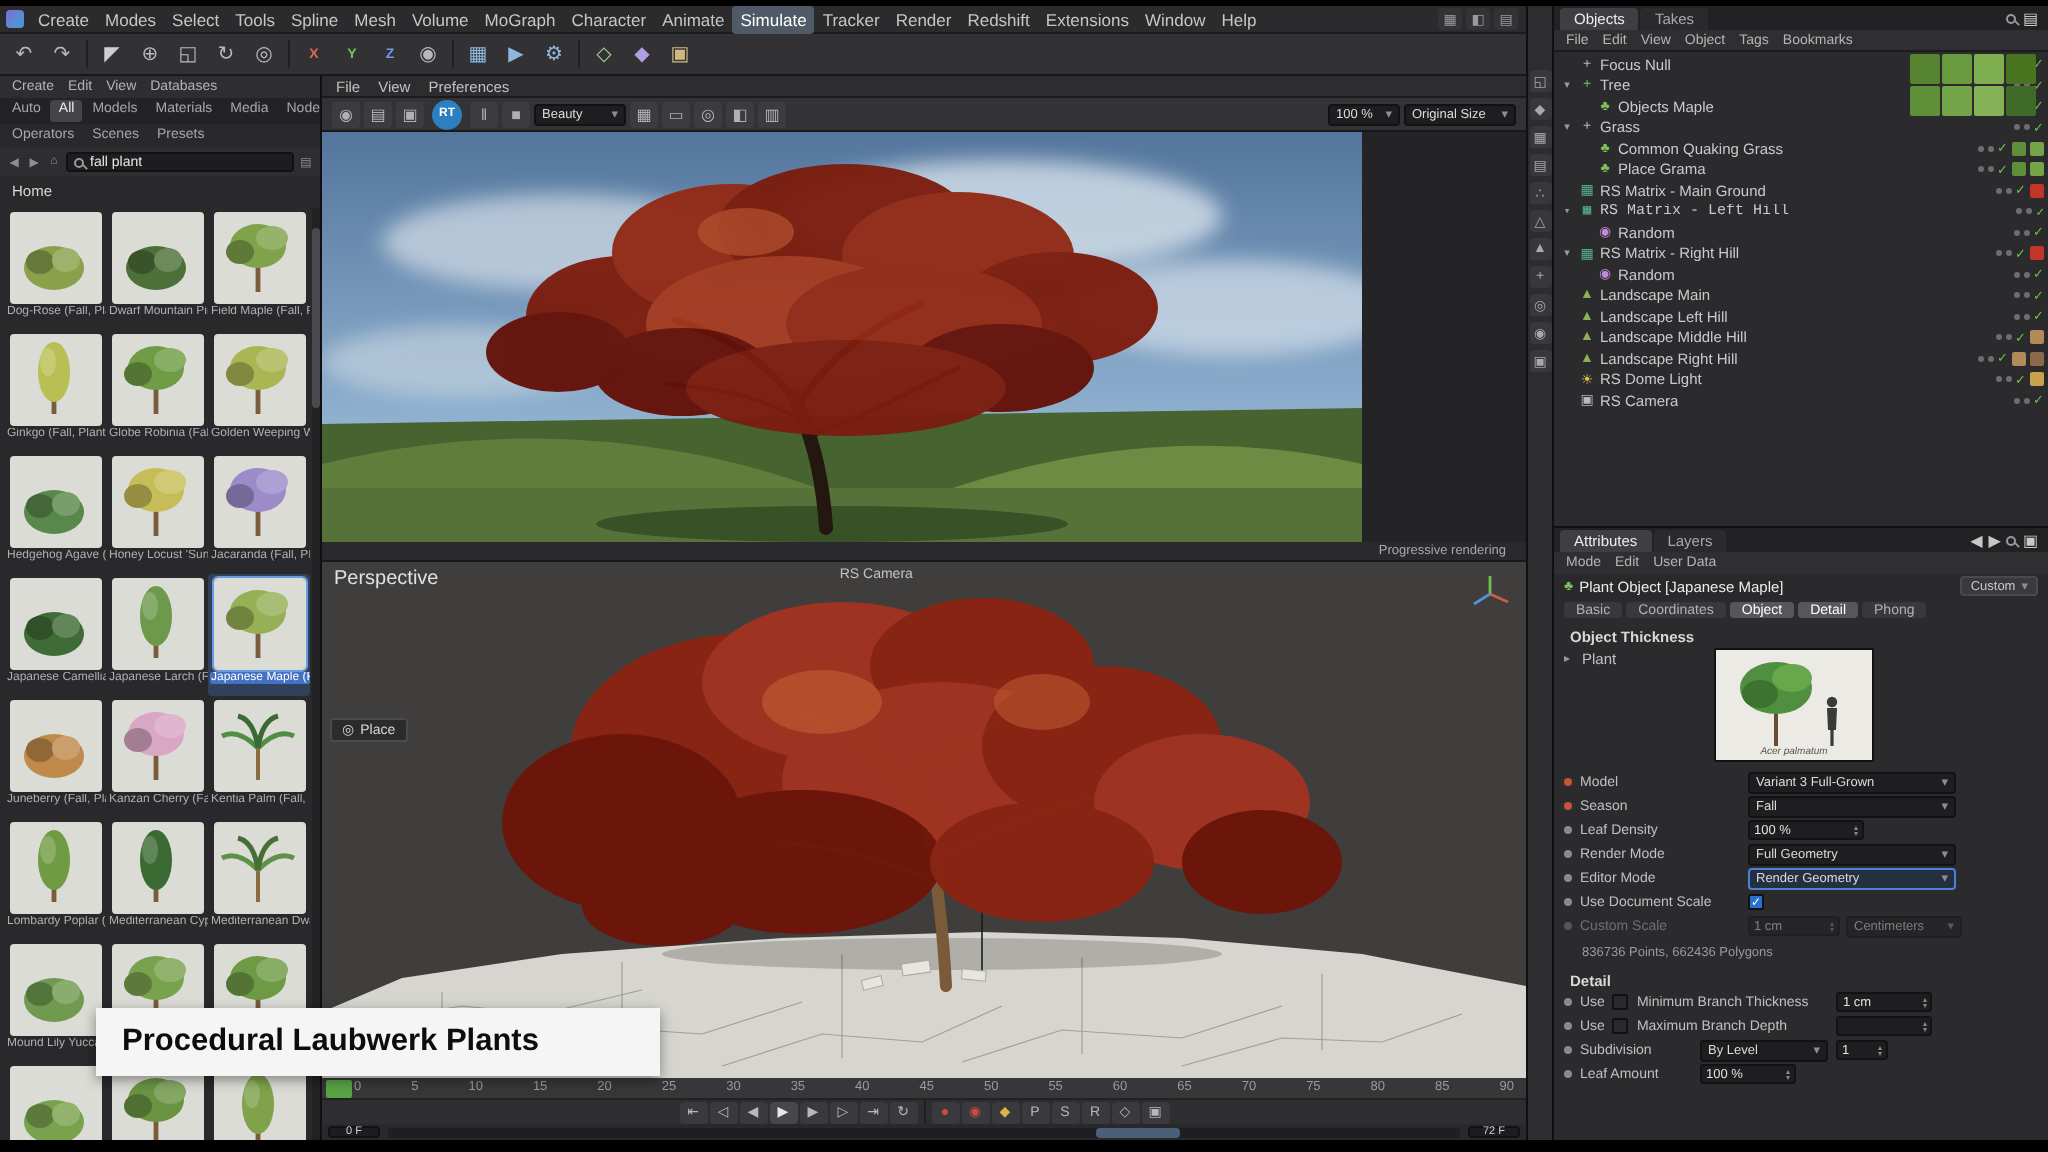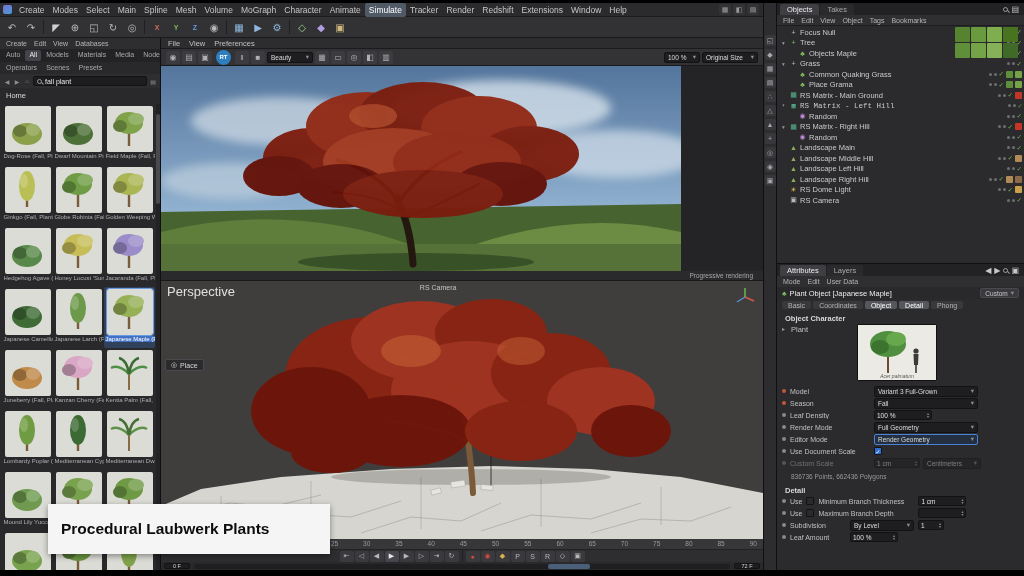--- a/index.html
+++ b/index.html
@@ -52,21 +52,21 @@
   .rv-toolbar{left:161px;top:49px;width:602px;height:17px;background:#333336;display:flex;align-items:center;gap:2px;padding:0 5px;border-bottom:1px solid #19191b}
   .rv-btn{width:14px;height:13px;display:flex;align-items:center;justify-content:center;font-size:8px;color:#b0b0b2;background:#3c3c40;border-radius:2px}
   .rt-pill{width:15px;height:15px;border-radius:50%;background:#2d7fc0;color:#fff;font-size:6px;font-weight:bold;display:flex;align-items:center;justify-content:center;margin:0 2px}
   .drop{display:inline-flex;align-items:center;justify-content:space-between;gap:3px;background:#1e1e20;border:1px solid #121214;border-radius:2px;height:11px;font-size:6.5px;color:#dcdcdc;padding:0 3px;min-width:46px}
   .drop.hl{border-color:#4a82d8;background:#24303f}
   .rv-canvas{left:161px;top:66px;width:602px;height:205px;background:#242426;overflow:hidden}
   .rv-img{position:absolute;left:0;top:0;width:520px;height:205px}
   .rv-status{left:161px;top:271px;width:602px;height:10px;background:#2a2a2c;display:flex;align-items:center;justify-content:flex-end;padding-right:10px;font-size:6.5px;color:#a8a8aa;border-bottom:1px solid #19191b}
   
   .viewport{left:161px;top:281px;width:602px;height:258px;background:#3f3e3d;overflow:hidden}
-  .vp-label{position:absolute;left:6px;top:3px;font-size:13px;color:#e0e0e0;z-index:3}
+  .vp-label{position:absolute;left:6px;top:3px;font-size:10px;color:#e0e0e0;z-index:3}
   .vp-cam{position:absolute;left:43%;top:3px;font-size:7px;color:#c4c4c6;z-index:3}
   .vp-tool{position:absolute;left:4px;top:78px;background:#2b2b2d;border:1px solid #4a4a4e;border-radius:2px;padding:1px 5px;font-size:7px;color:#d8d8d8;z-index:3;display:flex;gap:3px;align-items:center}
   .gizmo{position:absolute;right:6px;top:4px;z-index:3}
   
   .ruler{left:161px;top:539px;width:602px;height:11px;background:#37373a;border-bottom:1px solid #222;overflow:hidden}
   .ticks{display:flex;justify-content:space-between;padding:1px 6px 0 16px;font-size:6.5px;color:#9a9a9c}
   .playhead{position:absolute;left:2px;top:1px;width:13px;height:9px;background:#5aa345;border-radius:1px}
   .transport{left:161px;top:550px;width:602px;height:12px;background:#2e2e31;display:flex;align-items:center;justify-content:center;gap:1px}
   .tpbtn{width:14px;height:11px;display:flex;align-items:center;justify-content:center;font-size:7px;color:#b8b8ba;background:#3a3a3e;border-radius:2px}
   .tpbtn.accent{background:#46464c;color:#e8e8e8}
@@ -116,34 +116,34 @@
   .at-lb{width:80px;font-size:7px;color:#c0c0c2;white-space:nowrap;overflow:hidden;flex:none}
   .num{display:inline-flex;justify-content:space-between;align-items:center;background:#1e1e20;border:1px solid #121214;border-radius:2px;height:10px;font-size:6.5px;color:#e0e0e0;padding:0 2px;width:58px}
   .sp{display:flex;flex-direction:column;font-size:4px;line-height:3.2px;color:#888}
   .cb{width:8px;height:8px;border:1px solid #121214;background:#2a2a2c;border-radius:1px;font-size:6px;color:#fff;display:flex;align-items:center;justify-content:center}
   .cb.on{background:#2a6fd0}
   .info{font-size:6.5px;color:#9a9a9c;padding:4px 0 0 14px;height:14px}
   .inline{display:inline-flex;gap:3px;align-items:center}
   .u-lb{font-size:7px;color:#c0c0c2;white-space:nowrap;width:96px;overflow:hidden;flex:none}
   
   .capsules{left:42px;top:458px;width:112px;height:35px;background:linear-gradient(100deg,#2bb3a2,#0c8175);display:flex;align-items:center;justify-content:center;color:#fff;font-weight:bold;font-size:15px;z-index:50;box-shadow:0 2px 6px rgba(0,0,0,.4)}
-  .lwtitle{left:48px;top:504px;width:282px;height:50px;background:#f5f5f5;display:flex;align-items:center;padding-left:13px;color:#0d0d0d;font-weight:bold;font-size:15.5px;z-index:50;box-shadow:0 2px 6px rgba(0,0,0,.4);white-space:nowrap}
+  .lwtitle{left:48px;top:504px;width:282px;height:34px;background:#f5f5f5;display:flex;align-items:center;padding-left:13px;color:#0d0d0d;font-weight:bold;font-size:15.5px;z-index:50;box-shadow:0 2px 6px rgba(0,0,0,.4);white-space:nowrap}
 </style>
 </head>
 <body>
 
 <div class="stage">
 
   <div class="abs menubar">
     <span class="logo"></span>
     <span id="menubar-items" class="row" style="height:100%">
         <span class="mi">Create</span>
         <span class="mi">Modes</span>
         <span class="mi">Select</span>
-        <span class="mi">Main</span>
+        <span class="mi">Tools</span>
         <span class="mi">Spline</span>
         <span class="mi">Mesh</span>
         <span class="mi">Volume</span>
         <span class="mi">MoGraph</span>
         <span class="mi">Character</span>
         <span class="mi">Animate</span>
         <span class="mi active">Simulate</span>
         <span class="mi">Tracker</span>
         <span class="mi">Render</span>
         <span class="mi">Redshift</span>
@@ -776,36 +776,36 @@
           <span class="om-lb">Landscape Main</span>
           <span class="om-right">
             <span class="om-dot"></span>
             <span class="om-dot"></span>
             <span class="om-check">✓</span>
           </span>
         </div>
         <div class="om-row" style="padding-left: 3px;">
           <span class="om-car"></span>
           <span class="om-ico" style="color: rgb(143, 174, 90);">▲</span>
+          <span class="om-lb">Landscape Left Hill</span>
+          <span class="om-right">
+            <span class="om-dot"></span>
+            <span class="om-dot"></span>
+            <span class="om-check">✓</span>
+          </span>
+        </div>
+        <div class="om-row" style="padding-left: 3px;">
+          <span class="om-car"></span>
+          <span class="om-ico" style="color: rgb(143, 174, 90);">▲</span>
           <span class="om-lb">Landscape Middle Hill</span>
           <span class="om-right">
             <span class="om-dot"></span>
             <span class="om-dot"></span>
             <span class="om-check">✓</span>
             <span class="om-chip" style="background: rgb(178, 138, 88);"></span>
-          </span>
-        </div>
-        <div class="om-row" style="padding-left: 3px;">
-          <span class="om-car"></span>
-          <span class="om-ico" style="color: rgb(143, 174, 90);">▲</span>
-          <span class="om-lb">Landscape Left Hill</span>
-          <span class="om-right">
-            <span class="om-dot"></span>
-            <span class="om-dot"></span>
-            <span class="om-check">✓</span>
           </span>
         </div>
         <div class="om-row" style="padding-left: 3px;">
           <span class="om-car"></span>
           <span class="om-ico" style="color: rgb(143, 174, 90);">▲</span>
           <span class="om-lb">Landscape Right Hill</span>
           <span class="om-right">
             <span class="om-dot"></span>
             <span class="om-dot"></span>
             <span class="om-check">✓</span>
@@ -871,21 +871,21 @@
           <span class="dim">▾</span>
         </span>
     </div>
     <div class="at-tabs" id="at-tabs2">
         <span class="at-tab">Basic</span>
         <span class="at-tab">Coordinates</span>
         <span class="at-tab active">Object</span>
         <span class="at-tab active">Detail</span>
         <span class="at-tab">Phong</span>
       </div>
-    <div class="sec">Object Character</div>
+    <div class="sec">Object Thickness</div>
     <div class="plant-row">
       <span class="plant-car">▸</span>
       <span class="plant-lb">Plant</span>
       <span class="plant-thumb">
         <svg width="78" height="55" viewBox="0 0 78 55">
           <rect width="78" height="55" fill="#eceae4"></rect>
           <line x1="30" y1="48" x2="30" y2="26" stroke="#6b4a33" stroke-width="2"></line>
           <ellipse cx="30" cy="19" rx="18" ry="13" fill="#4f8f3f"></ellipse>
           <ellipse cx="22" cy="22" rx="9" ry="7" fill="#3c732f"></ellipse>
           <ellipse cx="38" cy="14" rx="10" ry="7" fill="#67a84c"></ellipse>

